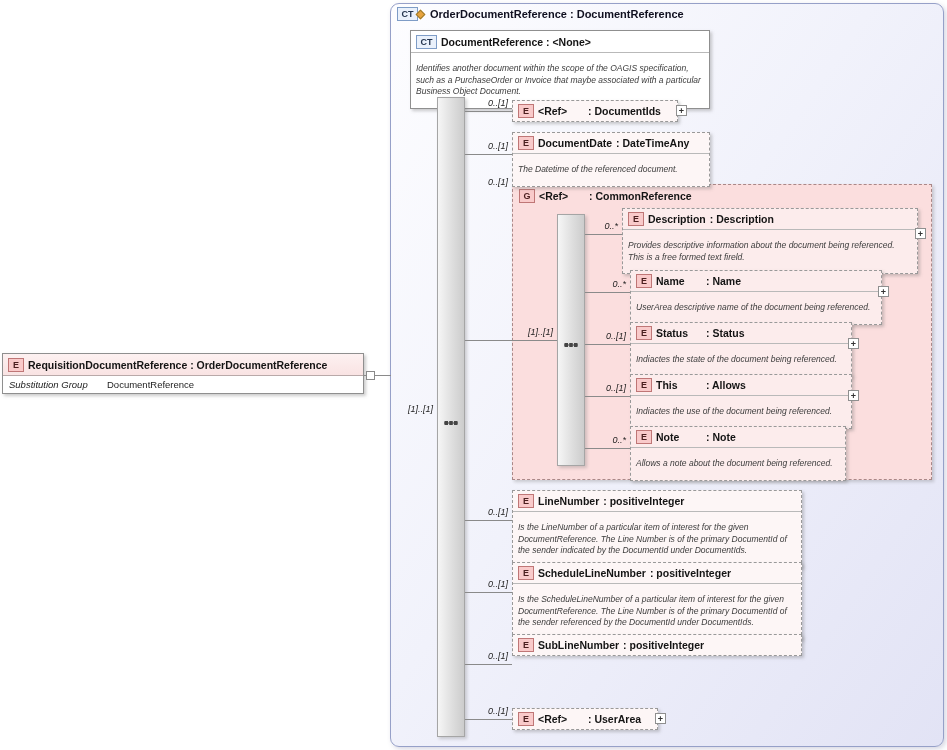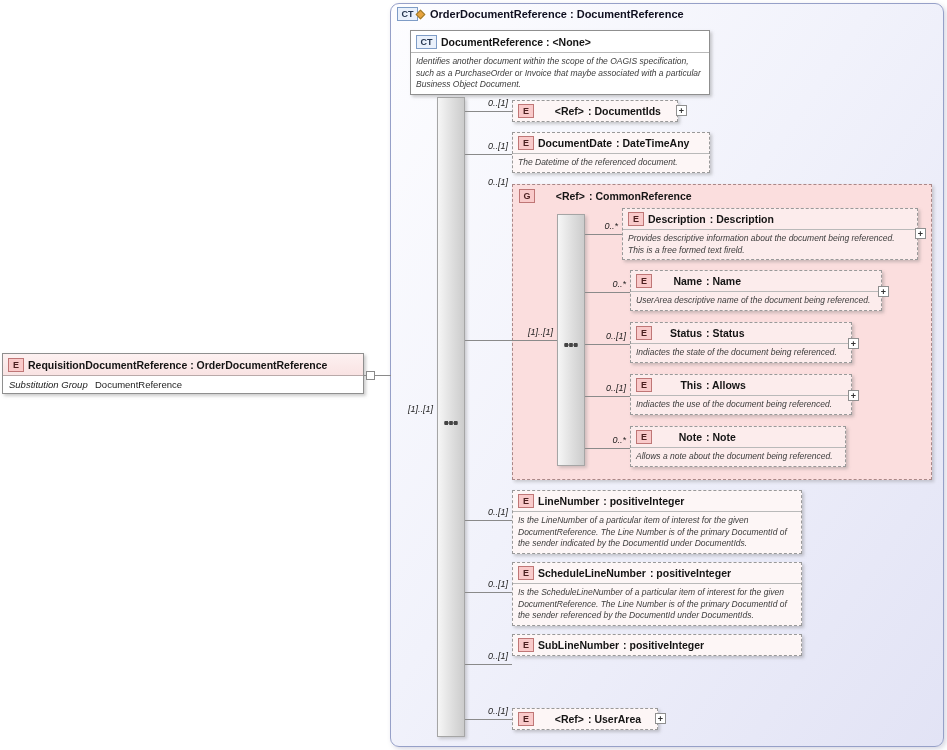--- a/index.html
+++ b/index.html
@@ -28,28 +28,28 @@
     box-shadow:2px 2px 3px rgba(110,110,110,.35); z-index:2;
   }
   .box.dashed { border-style:dashed; border-color:#999999; }
   .box.tint   { background:#fdf6f6; }
   .box.inner  { background:#fcecec; }
   .hdr {
     display:flex; align-items:center; gap:4px; padding:0 5px; height:20px;
     font-size:10.5px; font-weight:bold; color:#141414; white-space:nowrap;
   }
   .hdr-tint { background:linear-gradient(#fdf1f1,#f9e3e3); }
-  .nmcol { min-width:46px; display:inline-block;text-align:right; }
+  .nmcol { min-width:46px; display:inline-block; }
   .anno {
-    border-top:1px solid #b9b9b9; padding:3px 5px;
+    border-top:1px solid #b9b9b9; padding:10px 5px;
     font-size:8.5px; font-style:italic; color:#3c3c3c; line-height:11.5px;
     white-space:normal;
   }
   .subrow {
-    border-top:1px solid #b9a9a9; display:flex; align-items:center; gap:0;
+    border-top:1px solid #b9a9a9; display:flex; align-items:center; gap:12px;
     padding:3px 6px; font-size:9.5px; color:#222;
   }
   .subrow .lbl { font-style:italic; width:86px; }
 
   
   .badge {
     display:inline-flex; align-items:center; justify-content:center;
     width:16px; height:14px; font-size:9px; font-weight:bold; flex:none;
   }
   .badge.e, .badge.g { background:#f9caca; border:1px solid #bf7676; color:#4a1f1f; }

